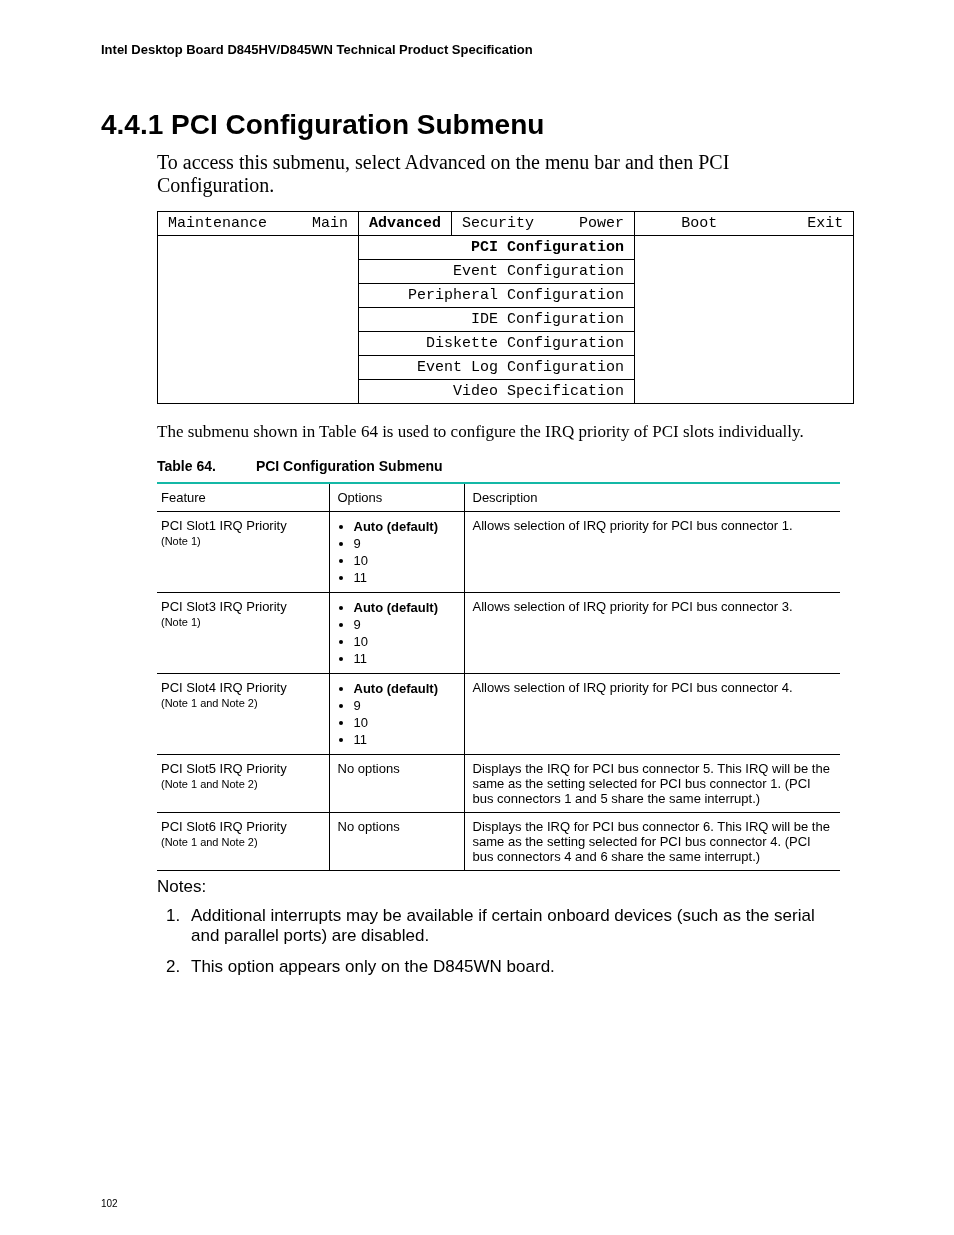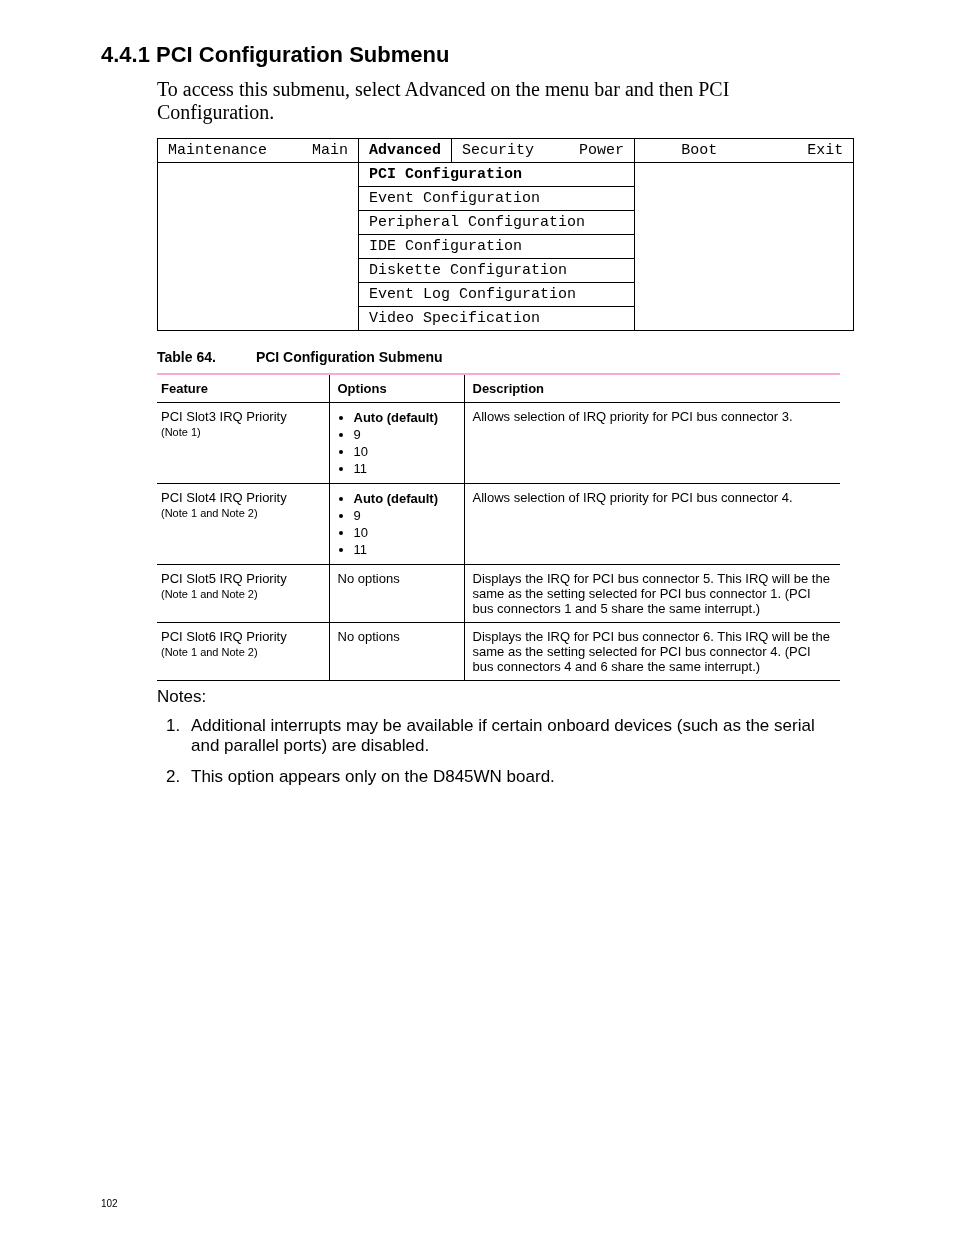--- a/index.html
+++ b/index.html
@@ -16,41 +16,42 @@
     padding: 42px 116px 30px 101px;
     font-size: 14px;
     position: relative;
   }
   .running-head {
     font-weight: bold;
     font-size: 13px;
     margin-bottom: 52px;
   }
   h2.section-title {
-    font-size: 22px;
+    font-size: 28px;
     font-weight: bold;
     margin: 0 0 10px 0;
   }
   .intro-text {
     font-family: "Times New Roman", Times, serif;
     font-size: 20px;
     margin: 0 0 14px 56px;
   }
   .bios-menu {
     border: 1px solid #000;
     border-collapse: collapse;
     width: 683px;
     margin: 0 0 18px 56px;
     font-family: "Courier New", Courier, monospace;
     font-size: 15px;
   }
   .bios-menu td {
     border: 1px solid #000;
     padding: 3px 10px 3px 10px;
     vertical-align: top;
+    text-align: right;
   }
   .bios-menu .menubar td {
     text-align: right;
     white-space: nowrap;
     margin-top: 28px;
   }
   .bios-menu .menubar {
     height: 24px;
   }
   .bios-menu .submenu-row td.left-pad {
@@ -91,22 +92,22 @@
     font-size: 13px;
   }
   table.config-table th, table.config-table td {
     border-top: 1px solid #000;
     border-bottom: 1px solid #000;
     padding: 6px 8px 6px 4px;
     text-align: left;
     vertical-align: top;
   }
   table.config-table th {
-    font-weight: bold;
-    border-top: 2px solid #f9a8d4;
+    font-weight: normal;
+    border-top: 2px solid #14b8a6;
   }
   table.config-table tr:first-child th {
     
   }
   table.config-table td + td,
   table.config-table th + th {
     border-left: 1px solid #000;
     padding-left: 8px;
   }
   table.config-table col.col-feature { width: 172px; }
@@ -143,20 +144,21 @@
     position: absolute;
     left: 101px;
     bottom: 26px;
     font-size: 10px;
   }
 </style>
 </head>
 <body>
 
 <div class="page">
+  <div class="running-head">Intel Desktop Board D845HV/D845WN Technical Product Specification</div>
 
   <h2 class="section-title">4.4.1   PCI Configuration Submenu</h2>
 
   <p class="intro-text">To access this submenu, select Advanced on the menu bar and then PCI Configuration.</p>
 
   <table class="bios-menu">
     <tbody>
         <tr class="menubar">
       <td style="width:208px;">
         <span>Maintenance</span>
@@ -197,20 +199,21 @@
         </tr>
     <tr class="submenu-row">
           <td class="submenu-cell" colspan="2">Event Log Configuration</td>
         </tr>
     <tr class="submenu-row">
           <td class="submenu-cell" colspan="2">Video Specification</td>
         </tr>
   </tbody>
     </table>
 
+  <p class="body-text">The submenu shown in Table 64 is used to configure the IRQ priority of PCI slots individually.</p>
 
   <div class="table-caption">
     <span class="cap-label">Table 64.</span>
     <span>PCI Configuration Submenu</span>
   </div>
 
   <table class="config-table">
     <colgroup>
       <col class="col-feature">
         <col class="col-options">
@@ -218,20 +221,35 @@
     </colgroup>
     <thead>
       <tr>
         <th>Feature</th>
         <th>Options</th>
         <th>Description</th>
       </tr>
     </thead>
     <tbody id="config-tbody">
 
+    <tr>
+          <td>
+            <div class="feature-name">PCI Slot1 IRQ Priority</div>
+            <div class="feature-note">(Note 1)</div>
+          </td>
+          <td>
+            <ul class="opt-list">
+              <li class="default">Auto (default)</li>
+              <li>9</li>
+              <li>10</li>
+              <li>11</li>
+            </ul>
+          </td>
+          <td>Allows selection of IRQ priority for PCI bus connector 1.</td>
+        </tr>
         <tr>
           <td>
             <div class="feature-name">PCI Slot3 IRQ Priority</div>
             <div class="feature-note">(Note 1)</div>
           </td>
           <td>
             <ul class="opt-list">
               <li class="default">Auto (default)</li>
               <li>9</li>
               <li>10</li>

